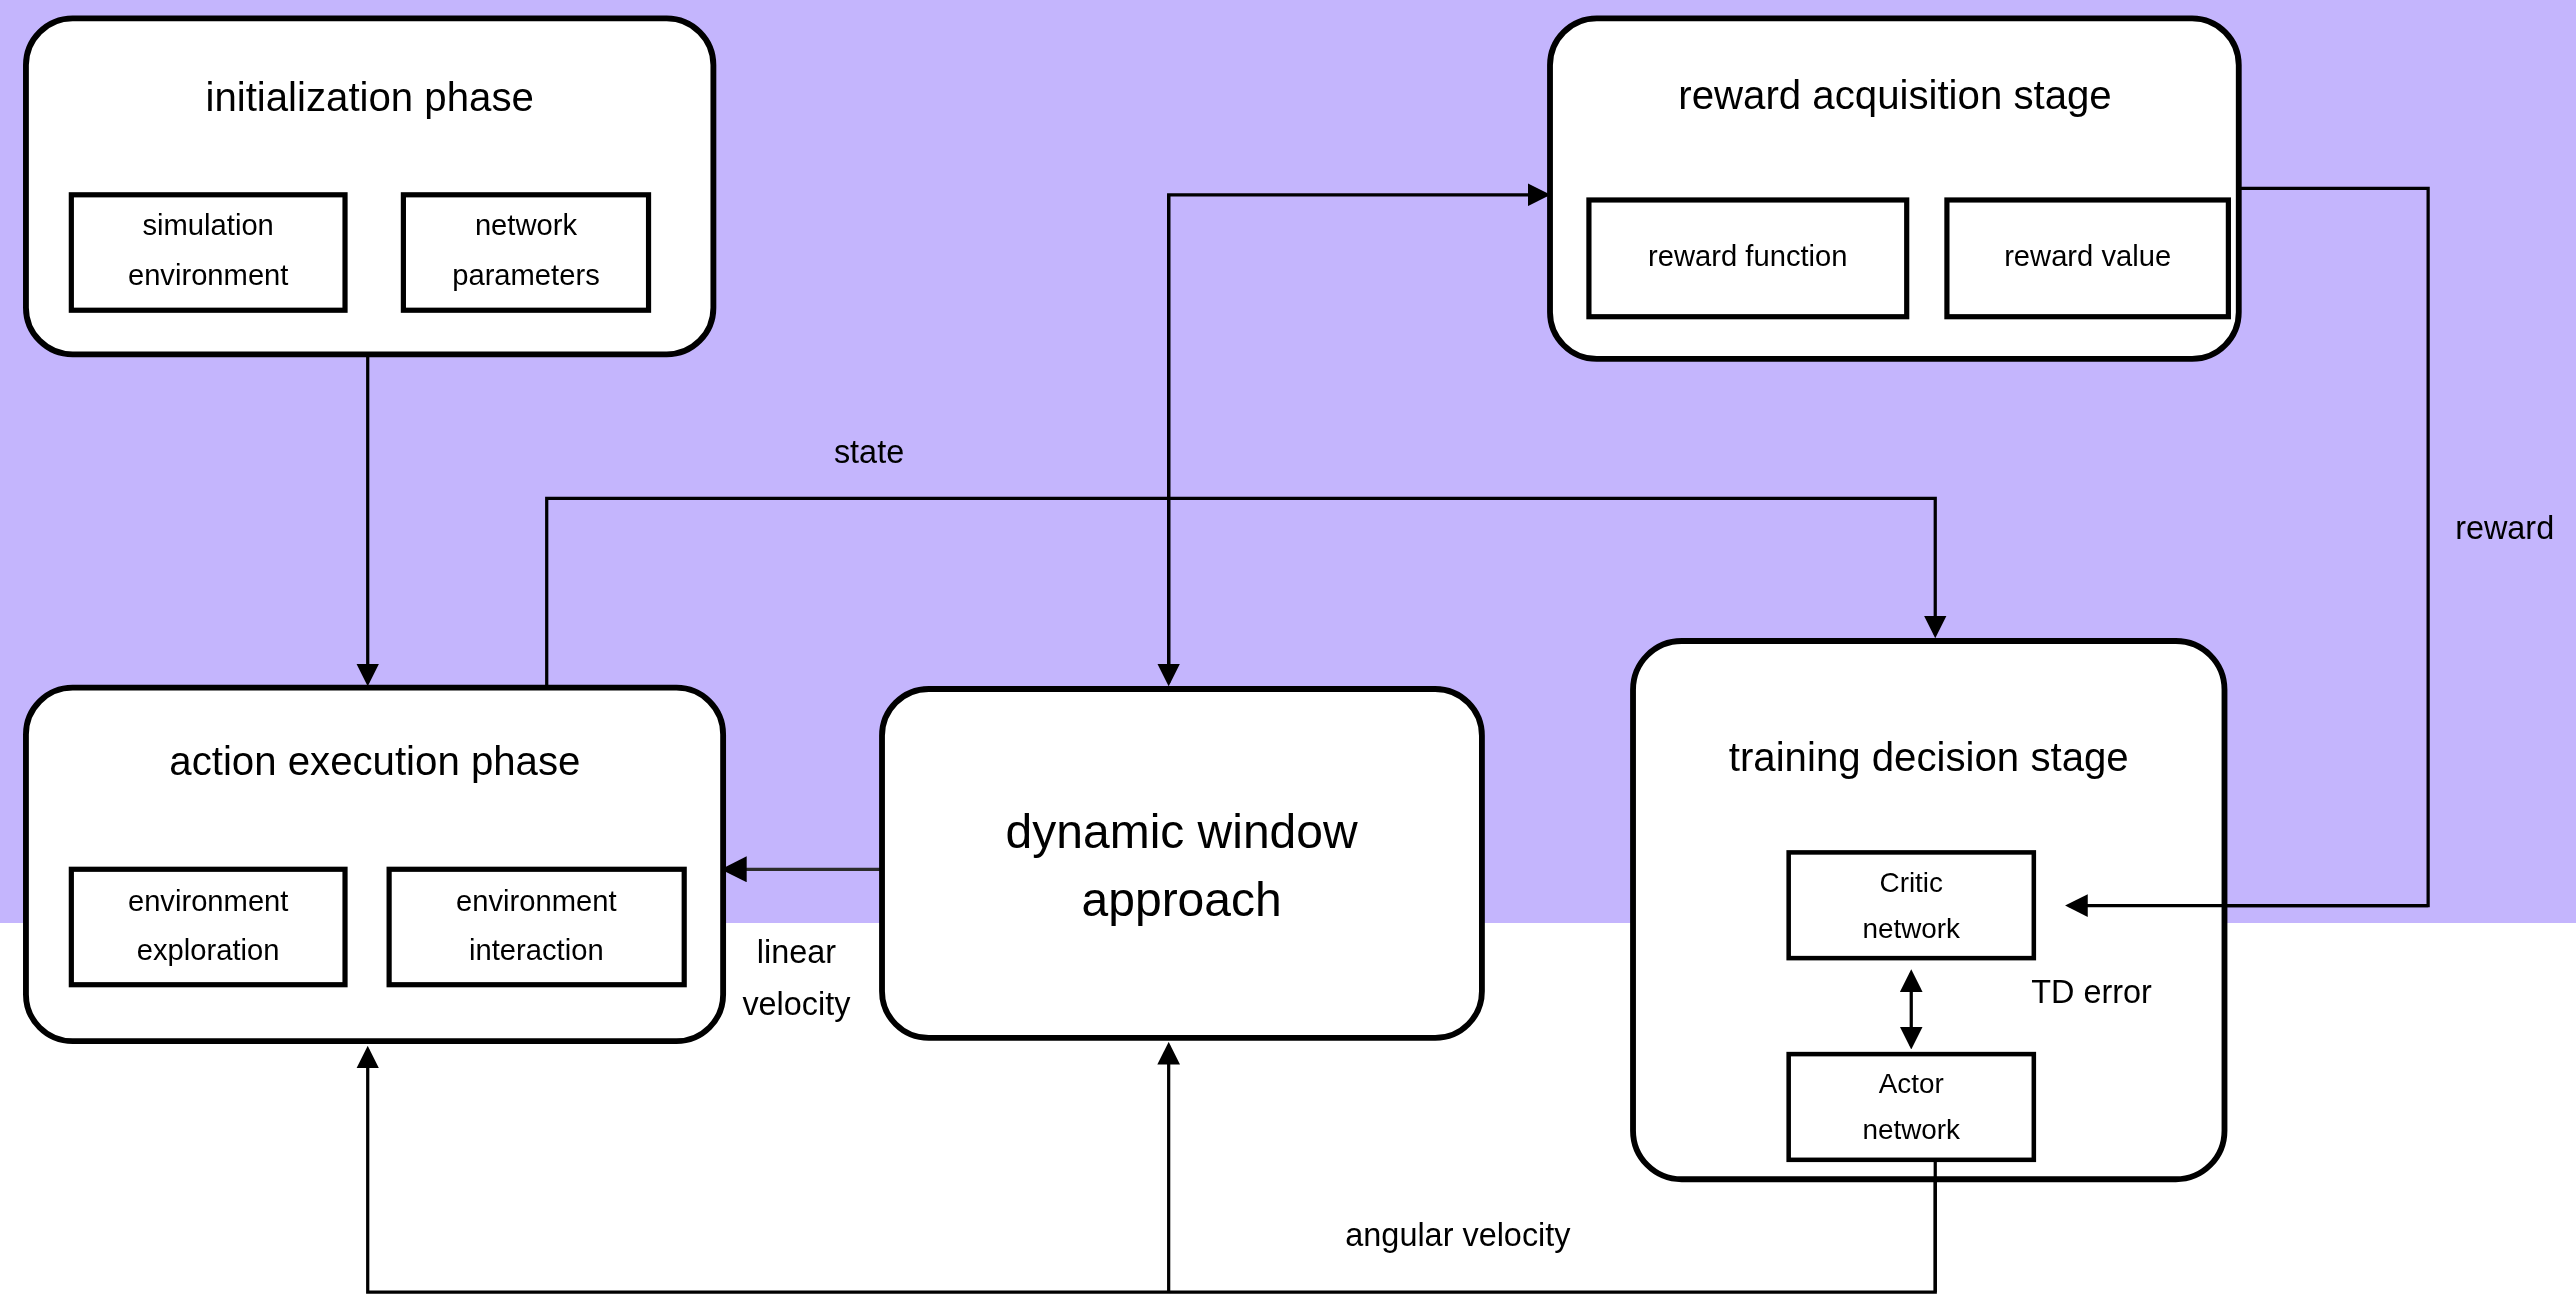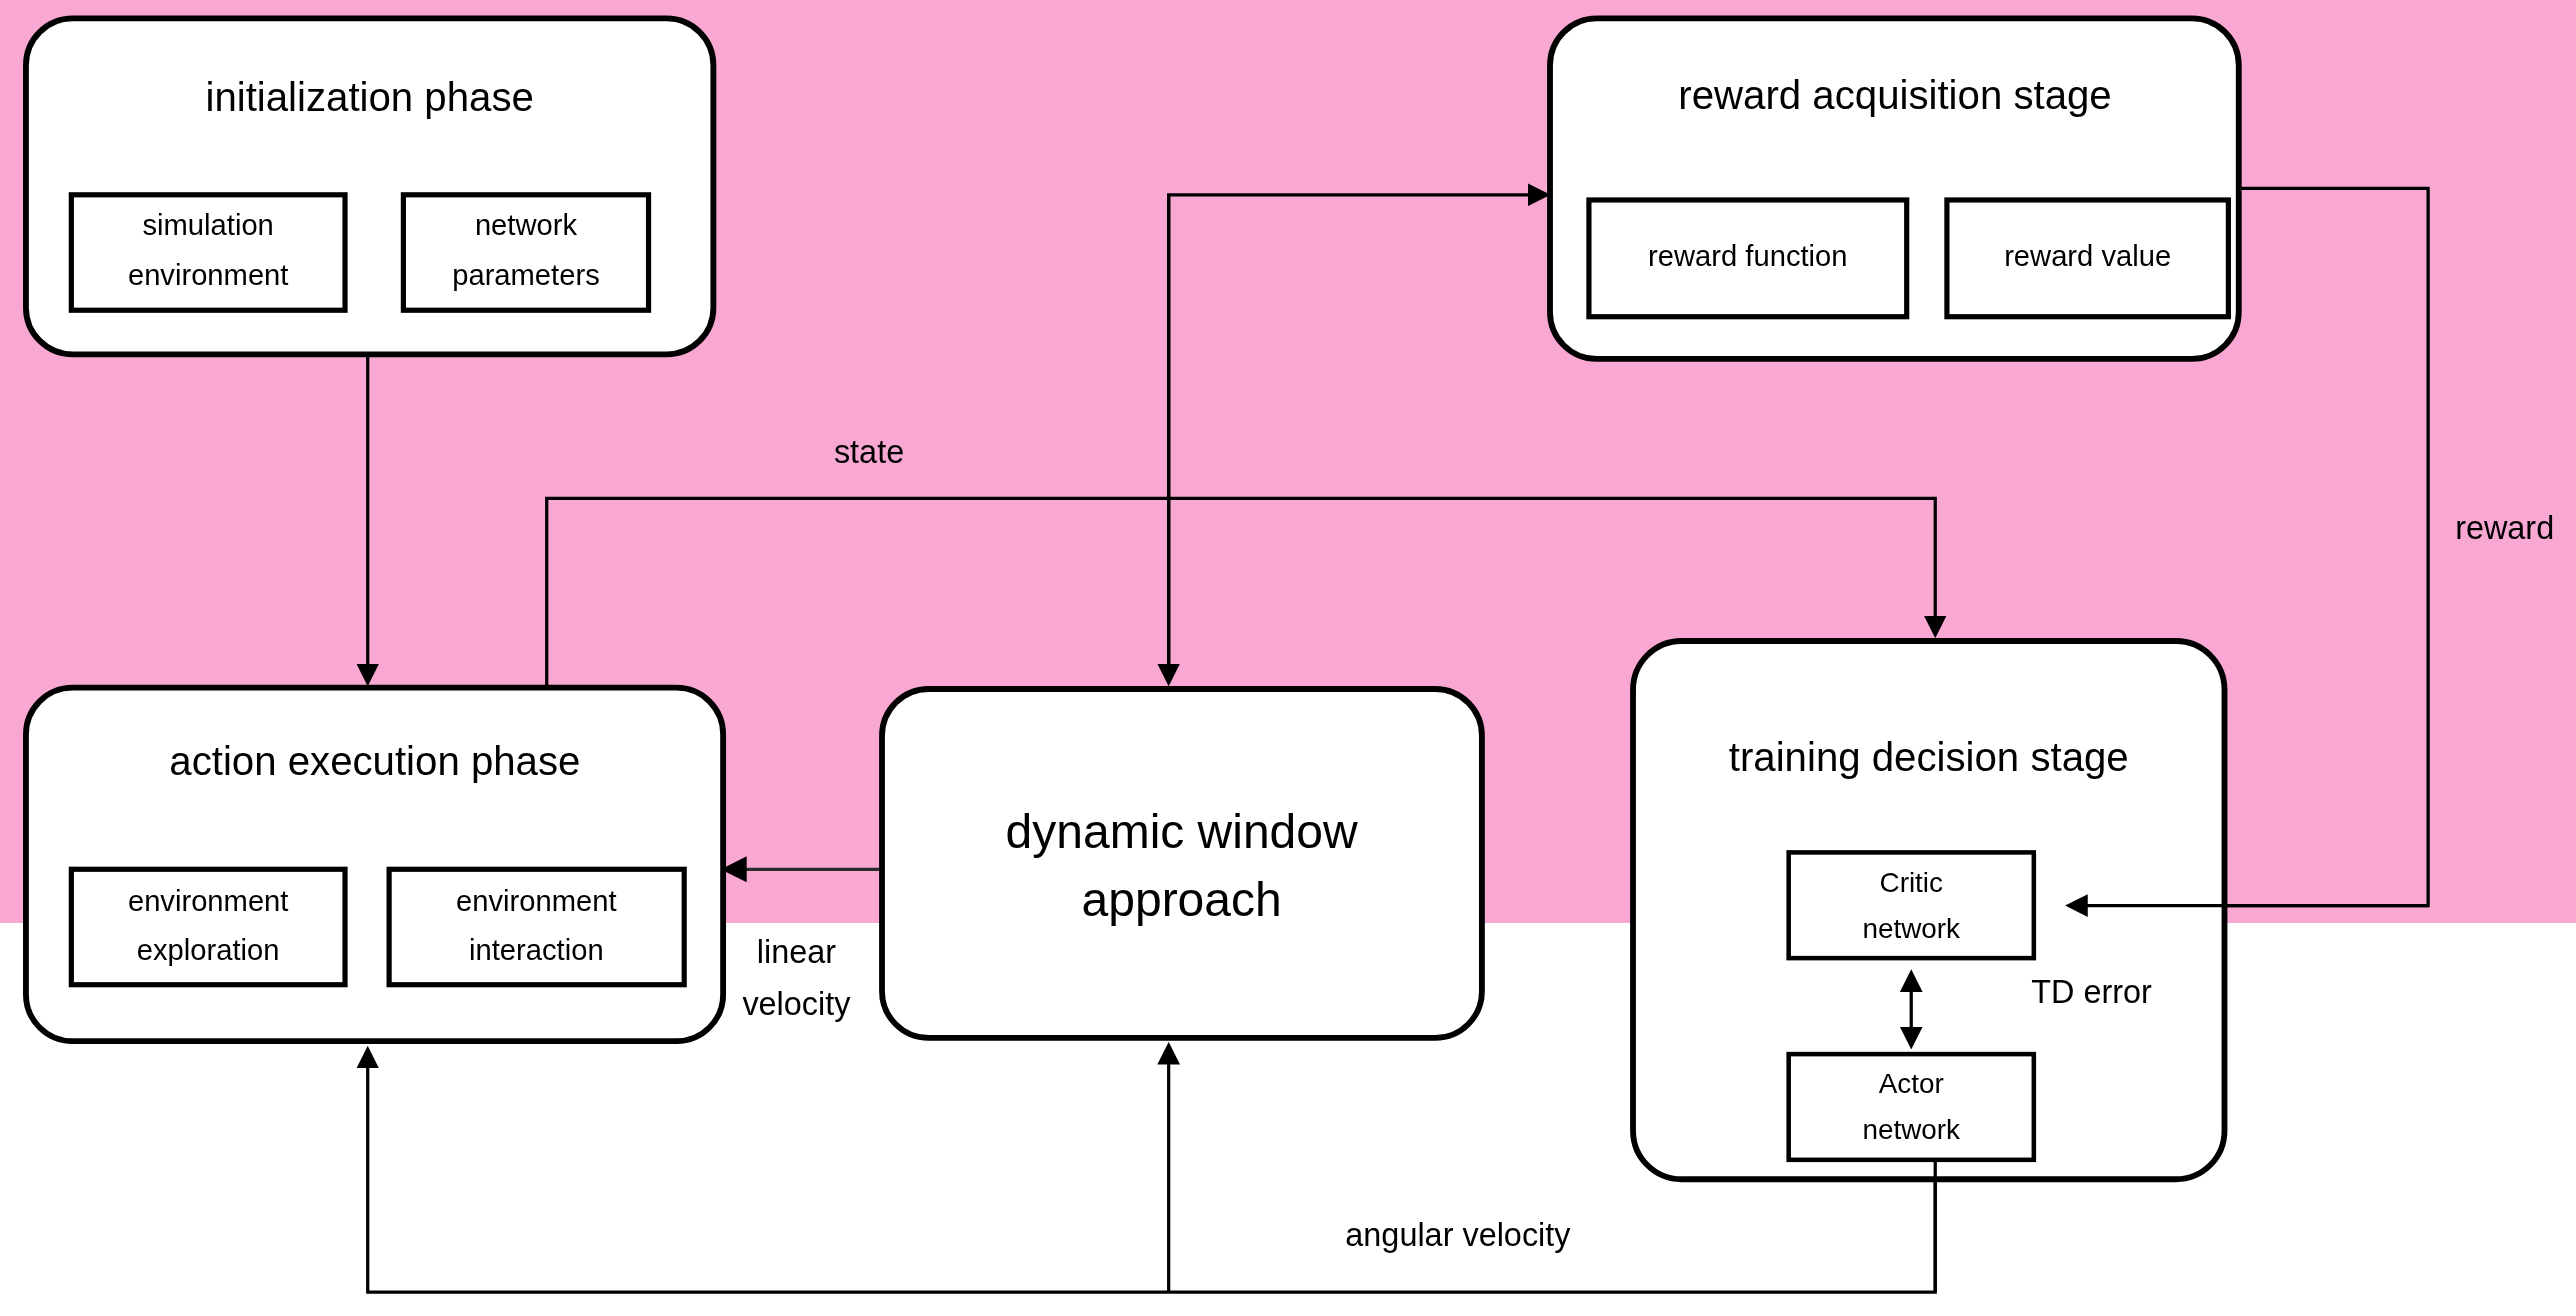--- a/index.html
+++ b/index.html
@@ -1,17 +1,17 @@
 <!DOCTYPE html>
 <html style="font-size:10.4px"><head>
 <meta charset="utf-8">
 <style>
   html,body{margin:0;padding:0;background:#ffffff;}
   body{width:2576px;height:1317px;overflow:hidden;font-family:"Liberation Sans",sans-serif;}
-  #stage{position:relative;width:2576px;height:923px;background:#f9a8d4;}
+  #stage{position:relative;width:2576px;height:923px;background:#c4b5fd;}
   svg.diagram{position:absolute;left:0;top:0;width:2576px;height:1317px;}
   text{font-family:"Liberation Sans",sans-serif;fill:#000;}
   .stage-title{font-size:62px;text-anchor:middle;dominant-baseline:middle;}
   .dwa-title{font-size:74px;text-anchor:middle;dominant-baseline:middle;}
   .sub-label{font-size:45px;text-anchor:middle;dominant-baseline:middle;}
   .net-label{font-size:43px;text-anchor:middle;dominant-baseline:middle;}
   .edge-label{font-size:50px;text-anchor:middle;dominant-baseline:middle;}
   .outer-box{fill:#ffffff;stroke:#000000;stroke-width:9;}
   .inner-box{fill:#ffffff;stroke:#000000;stroke-width:8;}
   .net-box{fill:#ffffff;stroke:#000000;stroke-width:7;}

